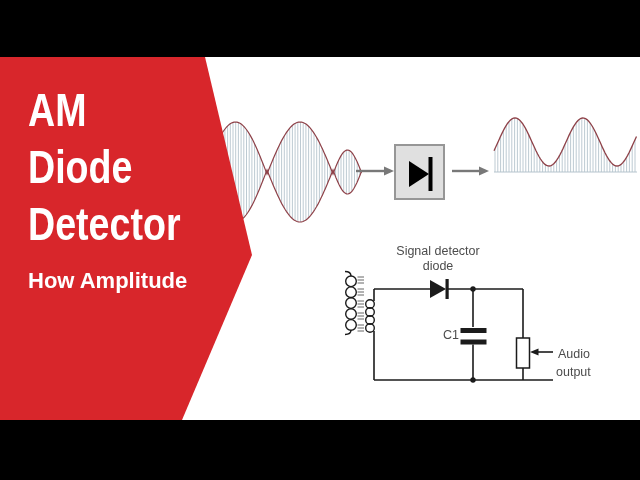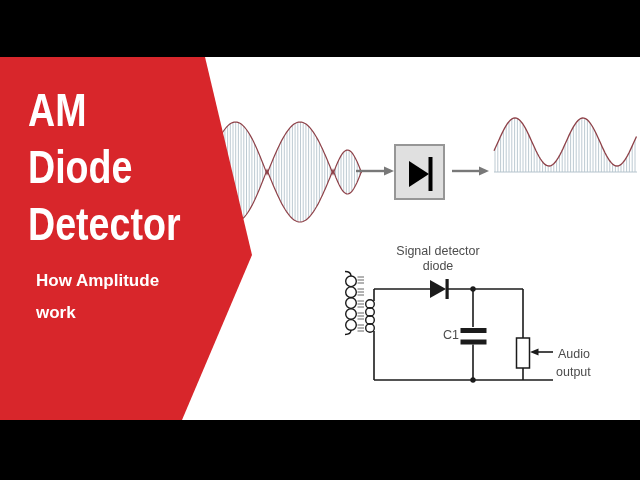--- a/index.html
+++ b/index.html
@@ -10,23 +10,24 @@
   }
   .stage svg{position:absolute;left:0;top:0;}
   .banner-text{position:absolute;color:var(--banner-text,#fff);font-weight:bold;}
   .title-block{
     left:28px;top:81px;
     font-size:47px;line-height:57px;letter-spacing:0;
     transform:scaleX(0.8);transform-origin:left top;
     white-space:nowrap;
   }
   .subtitle-block{
-    left:36px;top:265px;
-    font-size:17px;line-height:32px;
+    left:28px;top:265px;
+    font-size:22px;line-height:32px;
     white-space:nowrap;
+    text-align:center;
   }
   .wire{stroke:var(--wire,#1b1b1b);stroke-width:1.6;fill:none;}
   .comp{fill:var(--wire,#1b1b1b);stroke:none;}
   .coil{stroke:var(--wire,#1b1b1b);stroke-width:1.4;fill:none;}
   .core{stroke:var(--core,#666);stroke-width:1;fill:none;}
   .clabel{
     fill:var(--clabel,#4c4c4c);
     font-family:"Liberation Sans","DejaVu Sans",sans-serif;
     font-size:12.5px;
   }
@@ -244,16 +245,15 @@
     <rect x="0" y="420" width="640" height="60" fill="#000000"></rect>
   </svg>
 
   <div class="banner-text title-block">
     <div>AM</div>
     <div>Diode</div>
     <div>Detector</div>
   </div>
   <div class="banner-text subtitle-block">
     <div>How Amplitude</div>
-    <div>work</div>
   </div>
 
 </div>
 
 </body></html>

